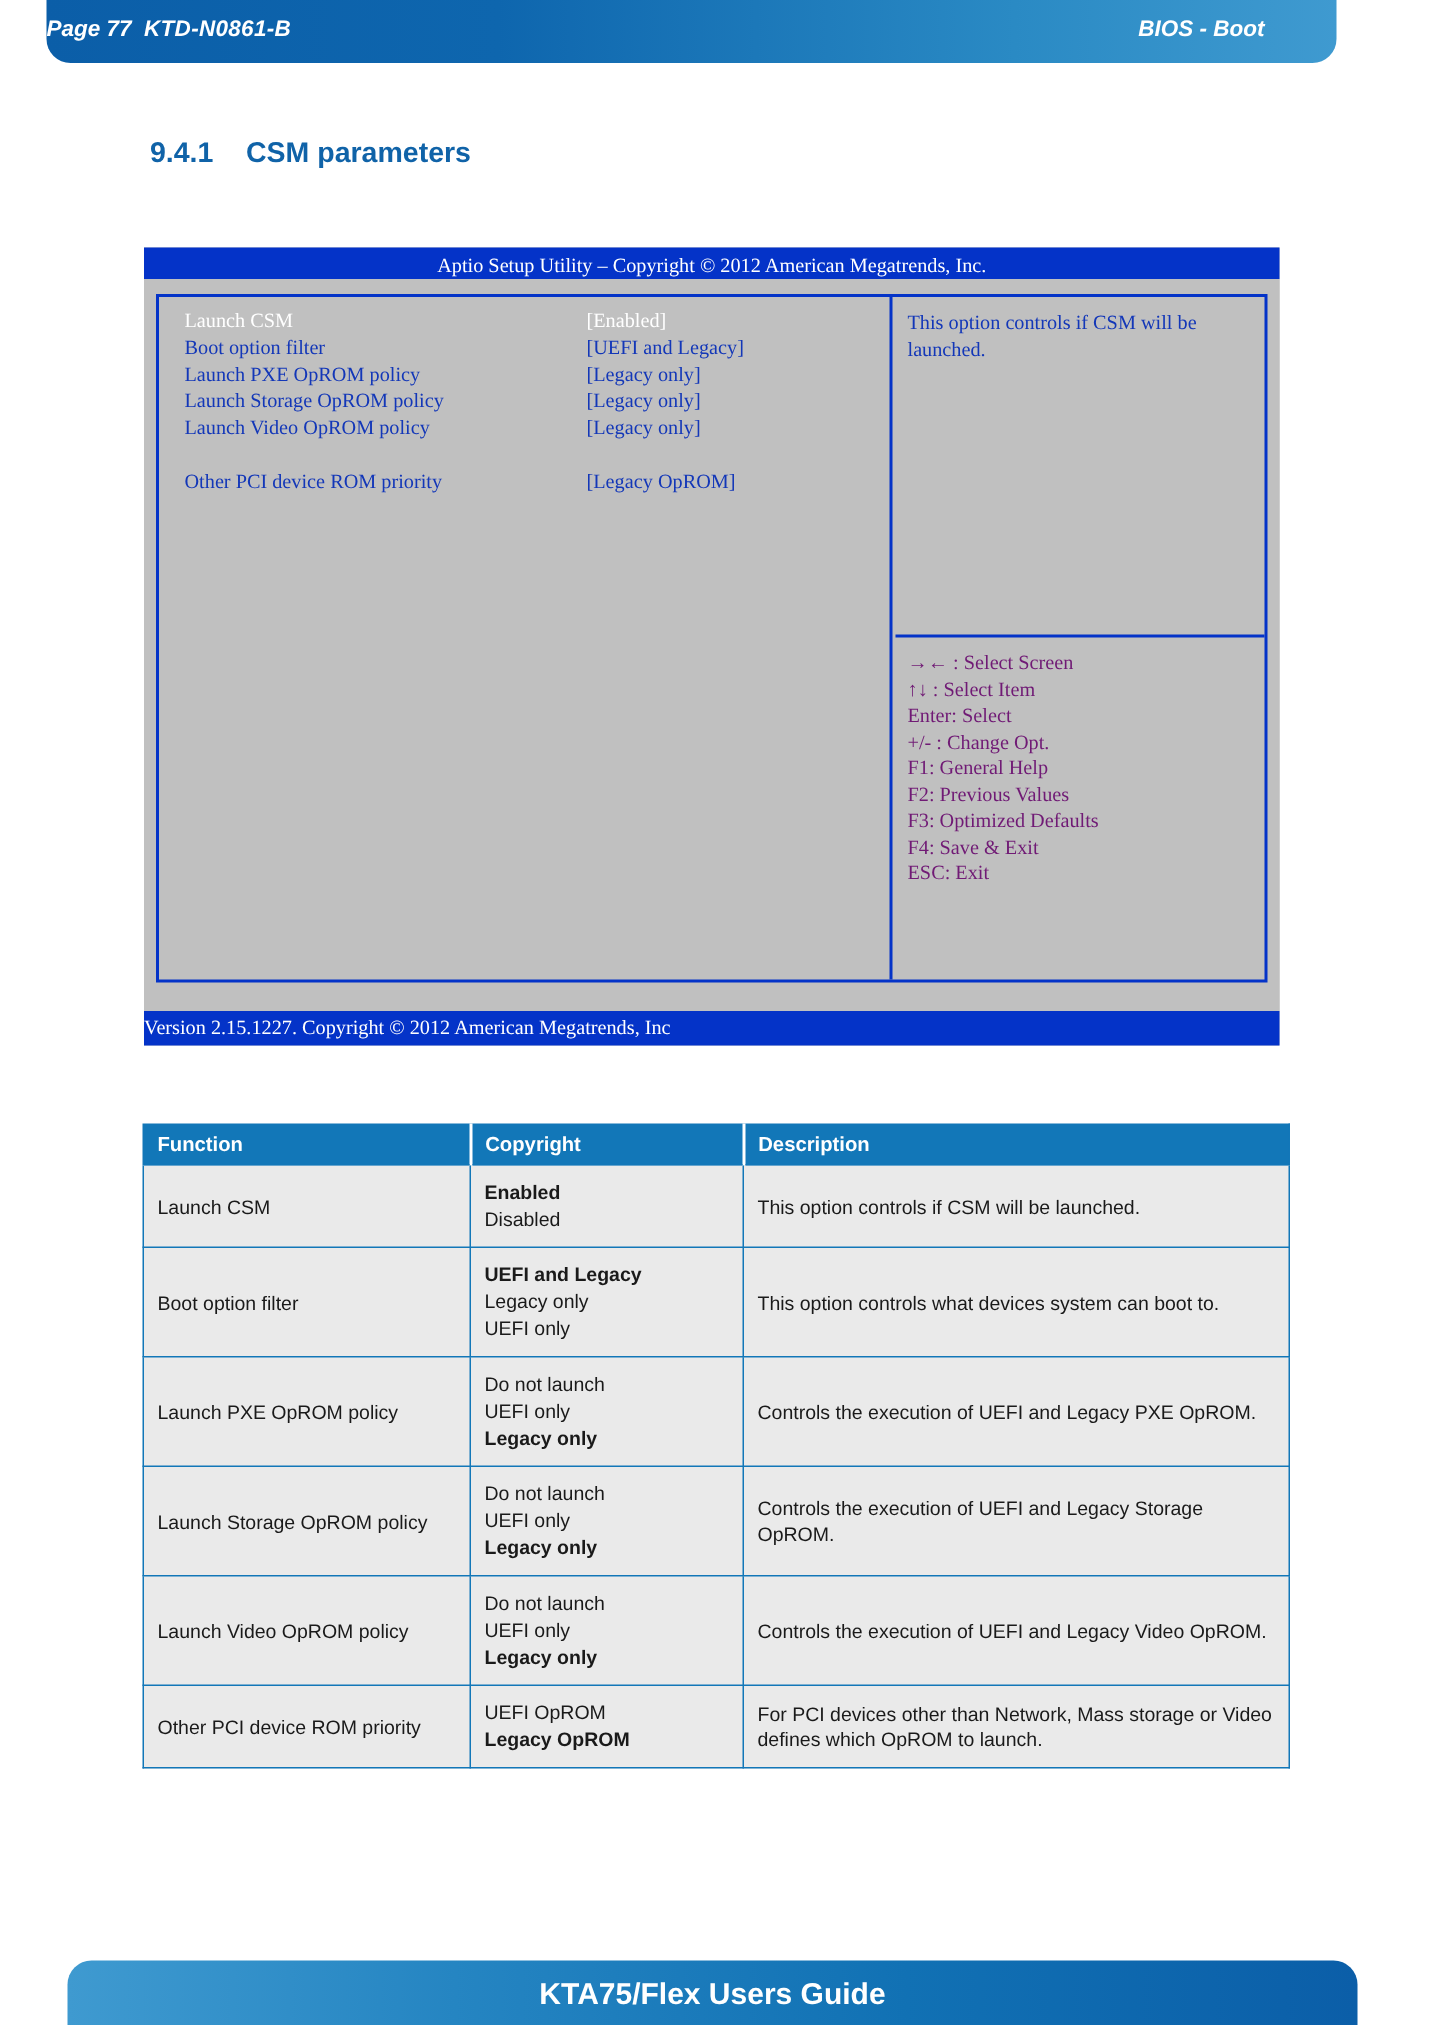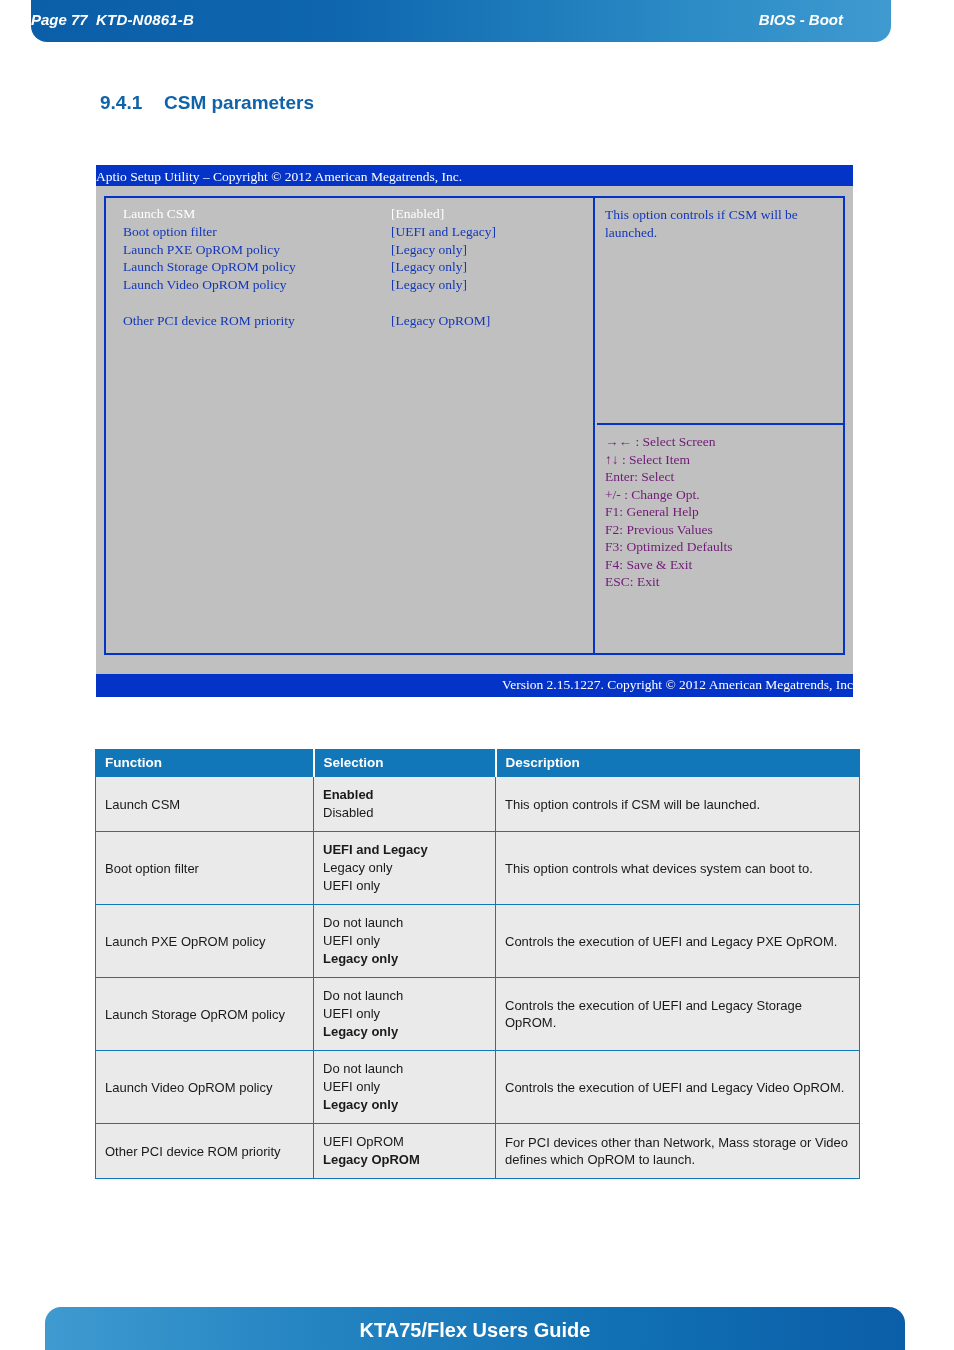--- a/index.html
+++ b/index.html
@@ -68,20 +68,21 @@
     left: 96px;
     top: 165px;
     width: 757px;
     background: #c0c0c0;
     font-family: "Liberation Serif", serif;
     font-size: 13.5px;
   }
   .bios-titlebar {
     background: #0433c8;
     color: #ffffff;
+    text-align: center;
     padding: 4px 0 1px 0;
     font-size: 13.5px;
   }
   .bios-tabrow {
     background: #0433c8;
     height: 19px;
     position: relative;
   }
   .bios-tab {
     position: absolute;
@@ -153,21 +154,21 @@
   .help-keys {
     color: #701a75;
     padding: 8px 6px 0 8px;
     line-height: 17.5px;
   }
   .help-keys div { white-space: nowrap; }
 
   .bios-footer {
     background: #0433c8;
     color: #ffffff;
-    text-align: right;
+    text-align: left;
     padding: 3px 0 4px 0;
     font-size: 13.5px;
   }
 
   
   .ptable {
     position: absolute;
     left: 95px;
     top: 749px;
     width: 764px;
@@ -289,21 +290,21 @@
 
 <table class="ptable">
   <colgroup>
     <col class="col1">
       <col class="col2">
       <col class="col3">
   </colgroup>
   <thead>
     <tr>
       <th>Function</th>
-      <th>Selection</th>
+      <th>Copyright</th>
       <th>Description</th>
     </tr>
   </thead>
   <tbody id="table-body">
       <tr>
         <td>Launch CSM</td>
         <td class="col-sel">
           <div class="bold">Enabled</div>
           <div>Disabled</div>
         </td>

